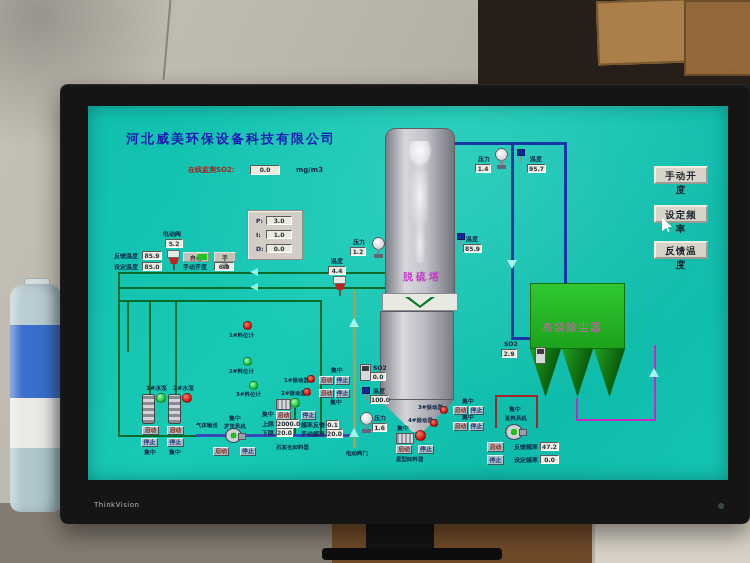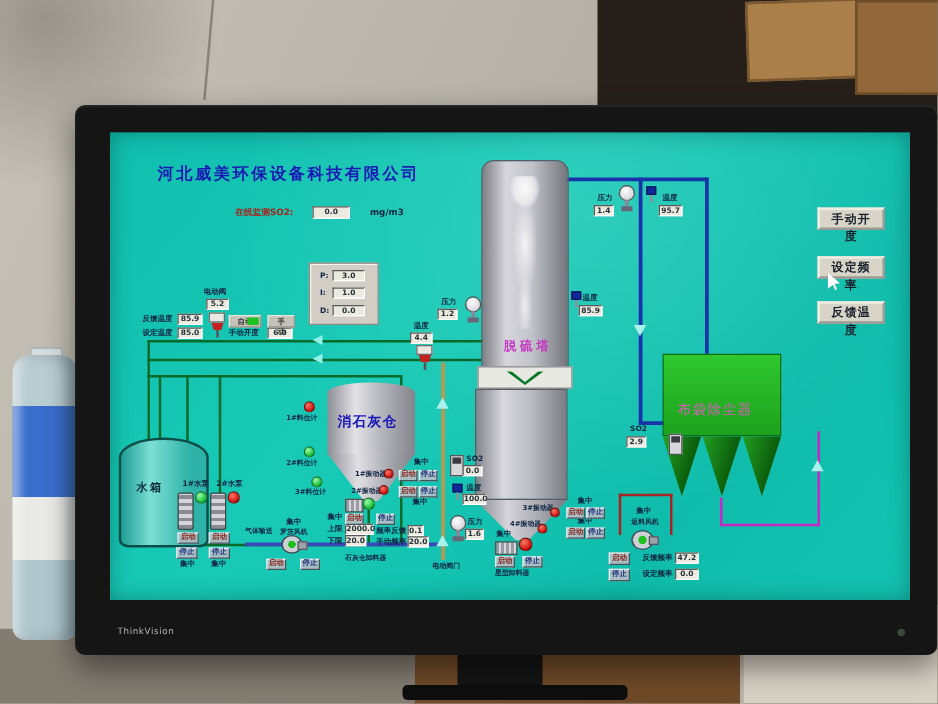--- a/index.html
+++ b/index.html
@@ -191,42 +191,33 @@
     <div class="pipe pg" style="left:30px;top:166px;width:2px;height:30px;"></div>
     <div class="arr arr-l" style="left:162px;top:162px;"></div>
     <div class="arr arr-l" style="left:162px;top:177px;"></div>
     <div class="loop"></div>
     <div class="pipe pg" style="left:39px;top:194px;width:2px;height:52px;"></div>
     <div class="pipe pg" style="left:61px;top:194px;width:2px;height:95px;"></div>
     <div class="pipe pg" style="left:87px;top:194px;width:2px;height:95px;"></div>
     <div class="pipe pg" style="left:206px;top:302px;width:2px;height:27px;"></div>
     <div class="pipe pcy" style="left:108px;top:328px;width:160px;height:3px;"></div>
 
-    <div class="tank">
-        <span>水箱</span>
-      </div>
     <div class="lbl" style="left:58px;top:279px;">1#水泵</div>
     <div class="pv" style="left:54px;top:288px;width:13px;height:30px;"></div>
     <div class="dot dg" style="left:68px;top:287px;width:10px;height:10px;"></div>
     <button class="btn" style="left:54px;top:320px;width:17px;">启动</button>
     <button class="btn stop" style="left:53px;top:332px;width:17px;">停止</button>
     <div class="lbl" style="left:56px;top:343px;">集中</div>
     <div class="lbl" style="left:85px;top:279px;">2#水泵</div>
     <div class="pv" style="left:80px;top:288px;width:13px;height:30px;"></div>
     <div class="dot dr" style="left:94px;top:287px;width:10px;height:10px;"></div>
     <button class="btn" style="left:79px;top:320px;width:17px;">启动</button>
     <button class="btn stop" style="left:79px;top:332px;width:17px;">停止</button>
     <div class="lbl" style="left:81px;top:343px;">集中</div>
 
-    <div class="silo">
-      <div class="dome"></div>
-      <div class="body"></div>
-      <div class="cone"></div>
-      <span>消石灰仓</span>
-    </div>
     <div class="dot dr" style="left:155px;top:215px;width:9px;height:9px;"></div>
     <div class="lbl" style="left:141px;top:226px;font-size:5.5px;">1#料位计</div>
     <div class="dot dg" style="left:155px;top:251px;width:9px;height:9px;"></div>
     <div class="lbl" style="left:141px;top:262px;font-size:5.5px;">2#料位计</div>
     <div class="dot dg" style="left:161px;top:275px;width:9px;height:9px;"></div>
     <div class="lbl" style="left:148px;top:285px;font-size:5.5px;">3#料位计</div>
 
     <div class="lbl" style="left:196px;top:271px;font-size:5.5px;">1#振动器</div>
     <div class="dot dr" style="left:219px;top:269px;width:8px;height:8px;"></div>
     <div class="lbl" style="left:243px;top:261px;">集中</div>

